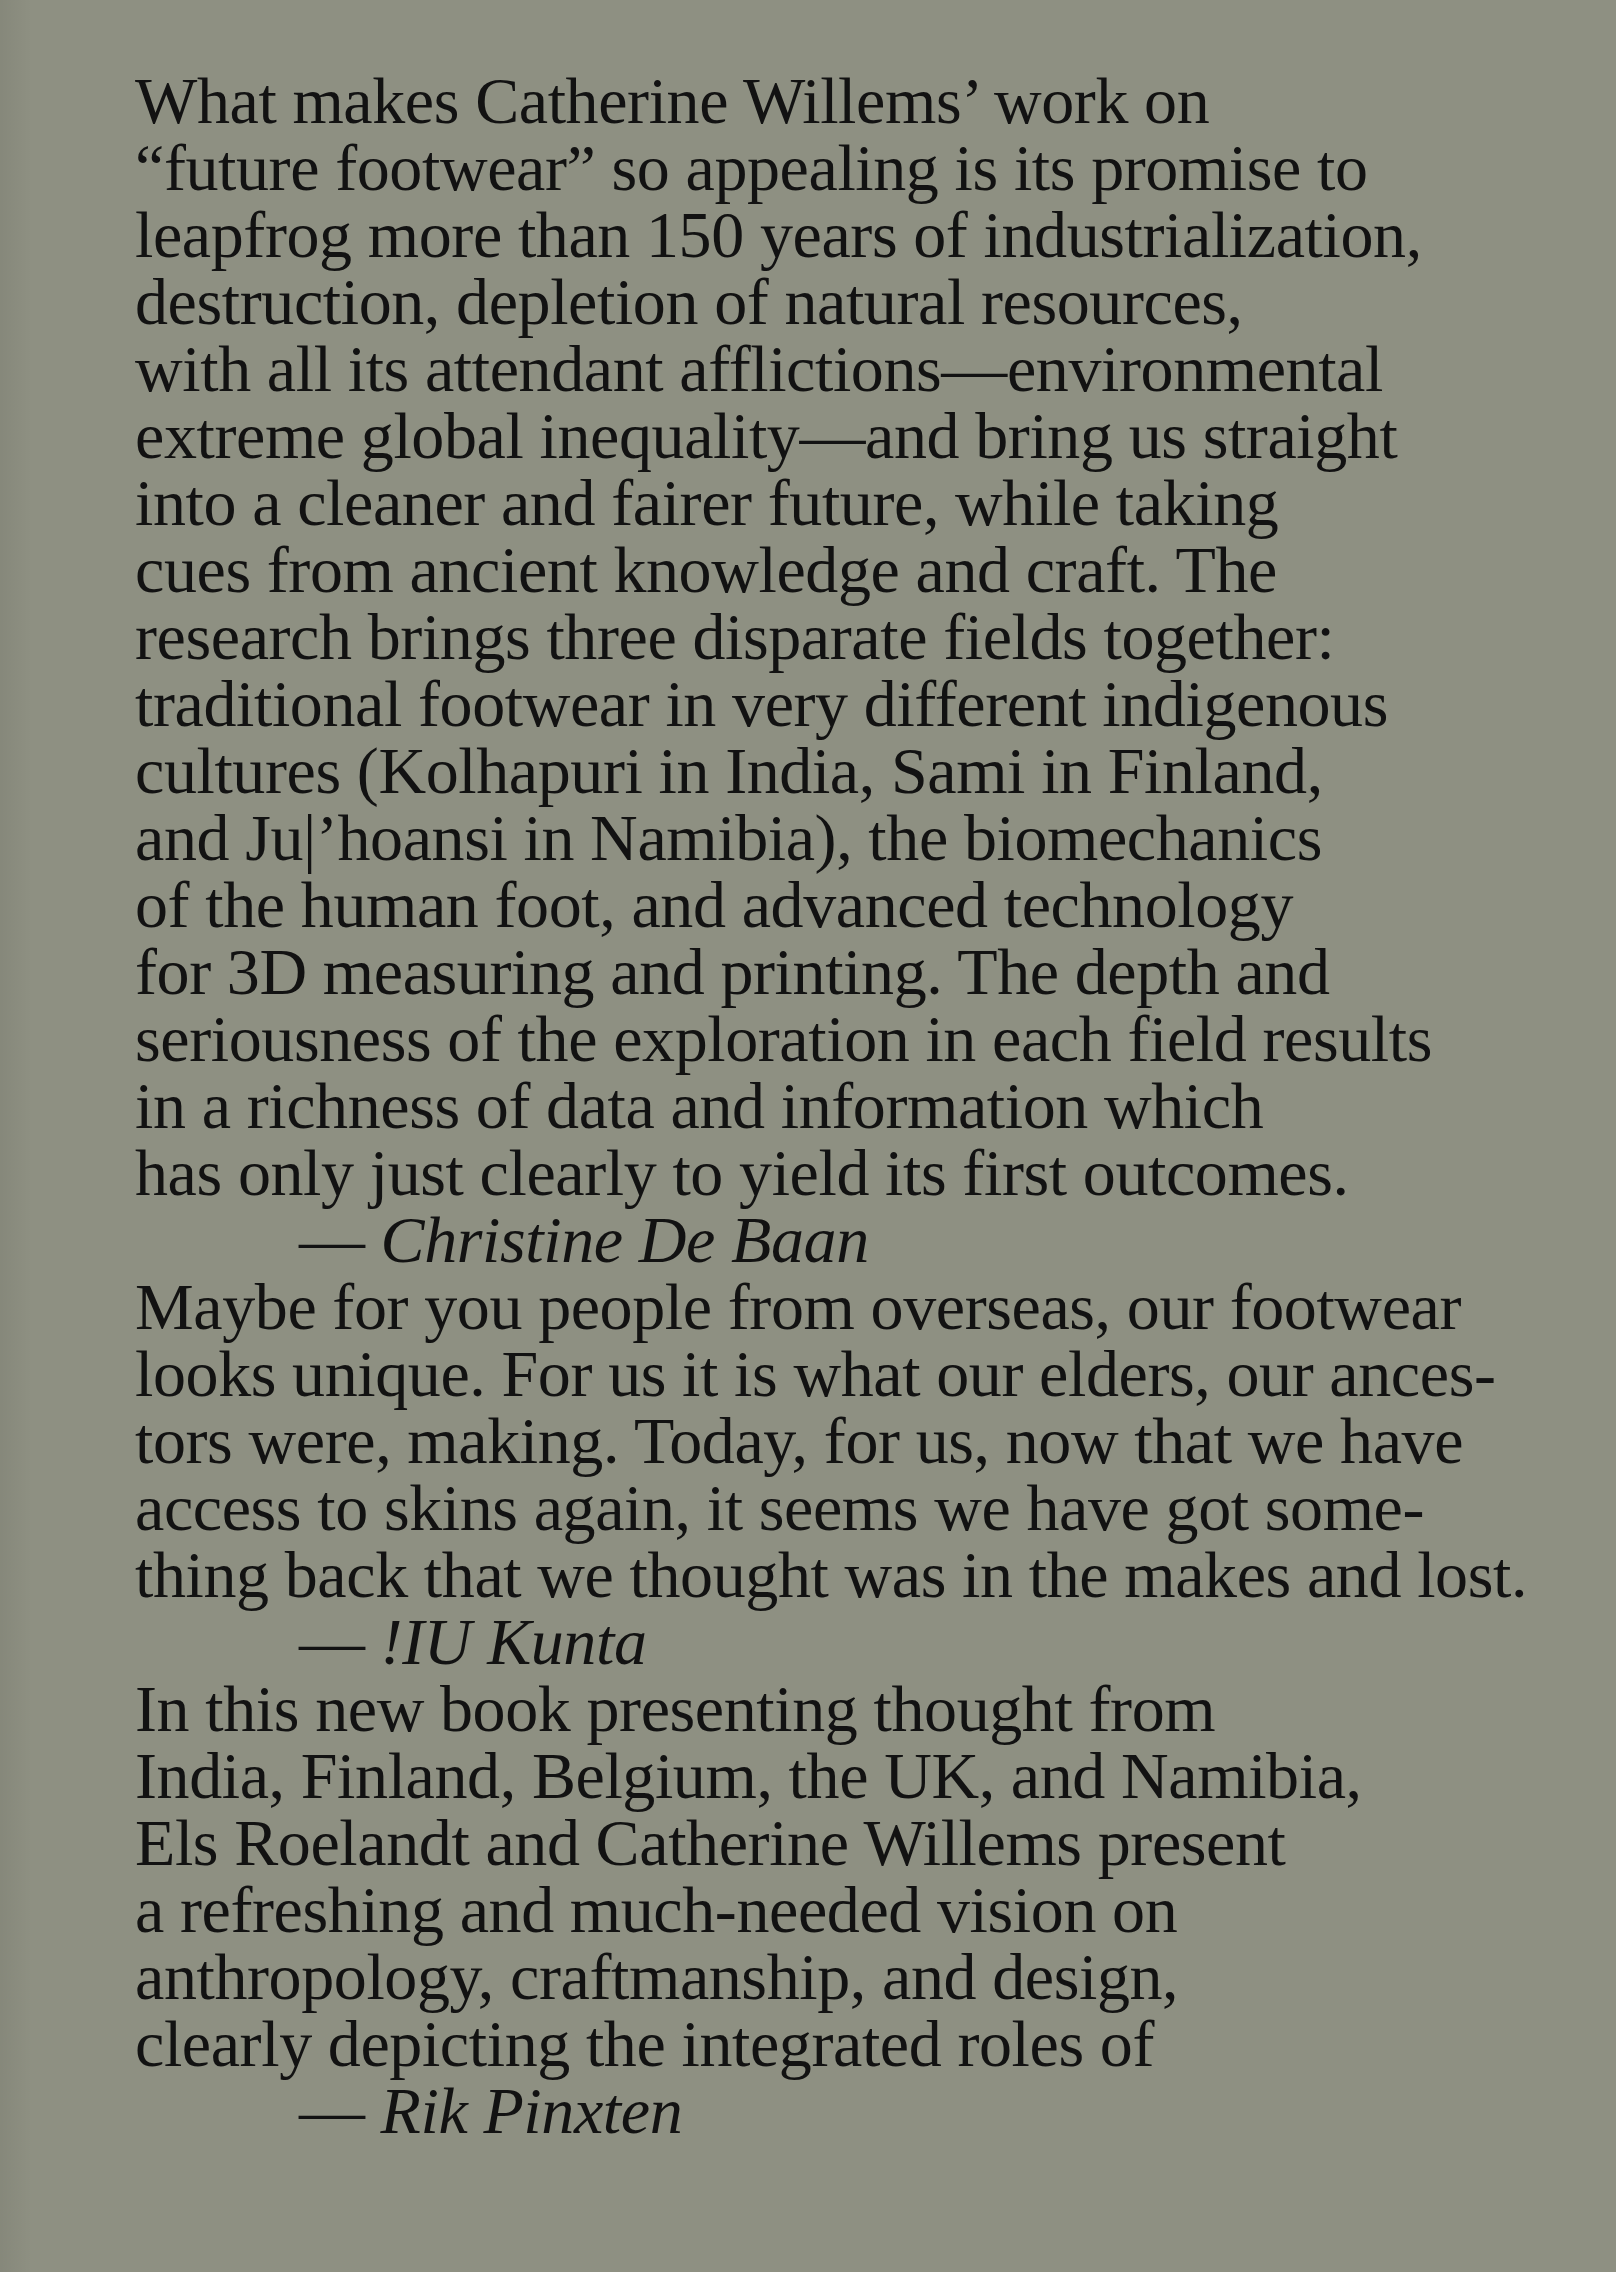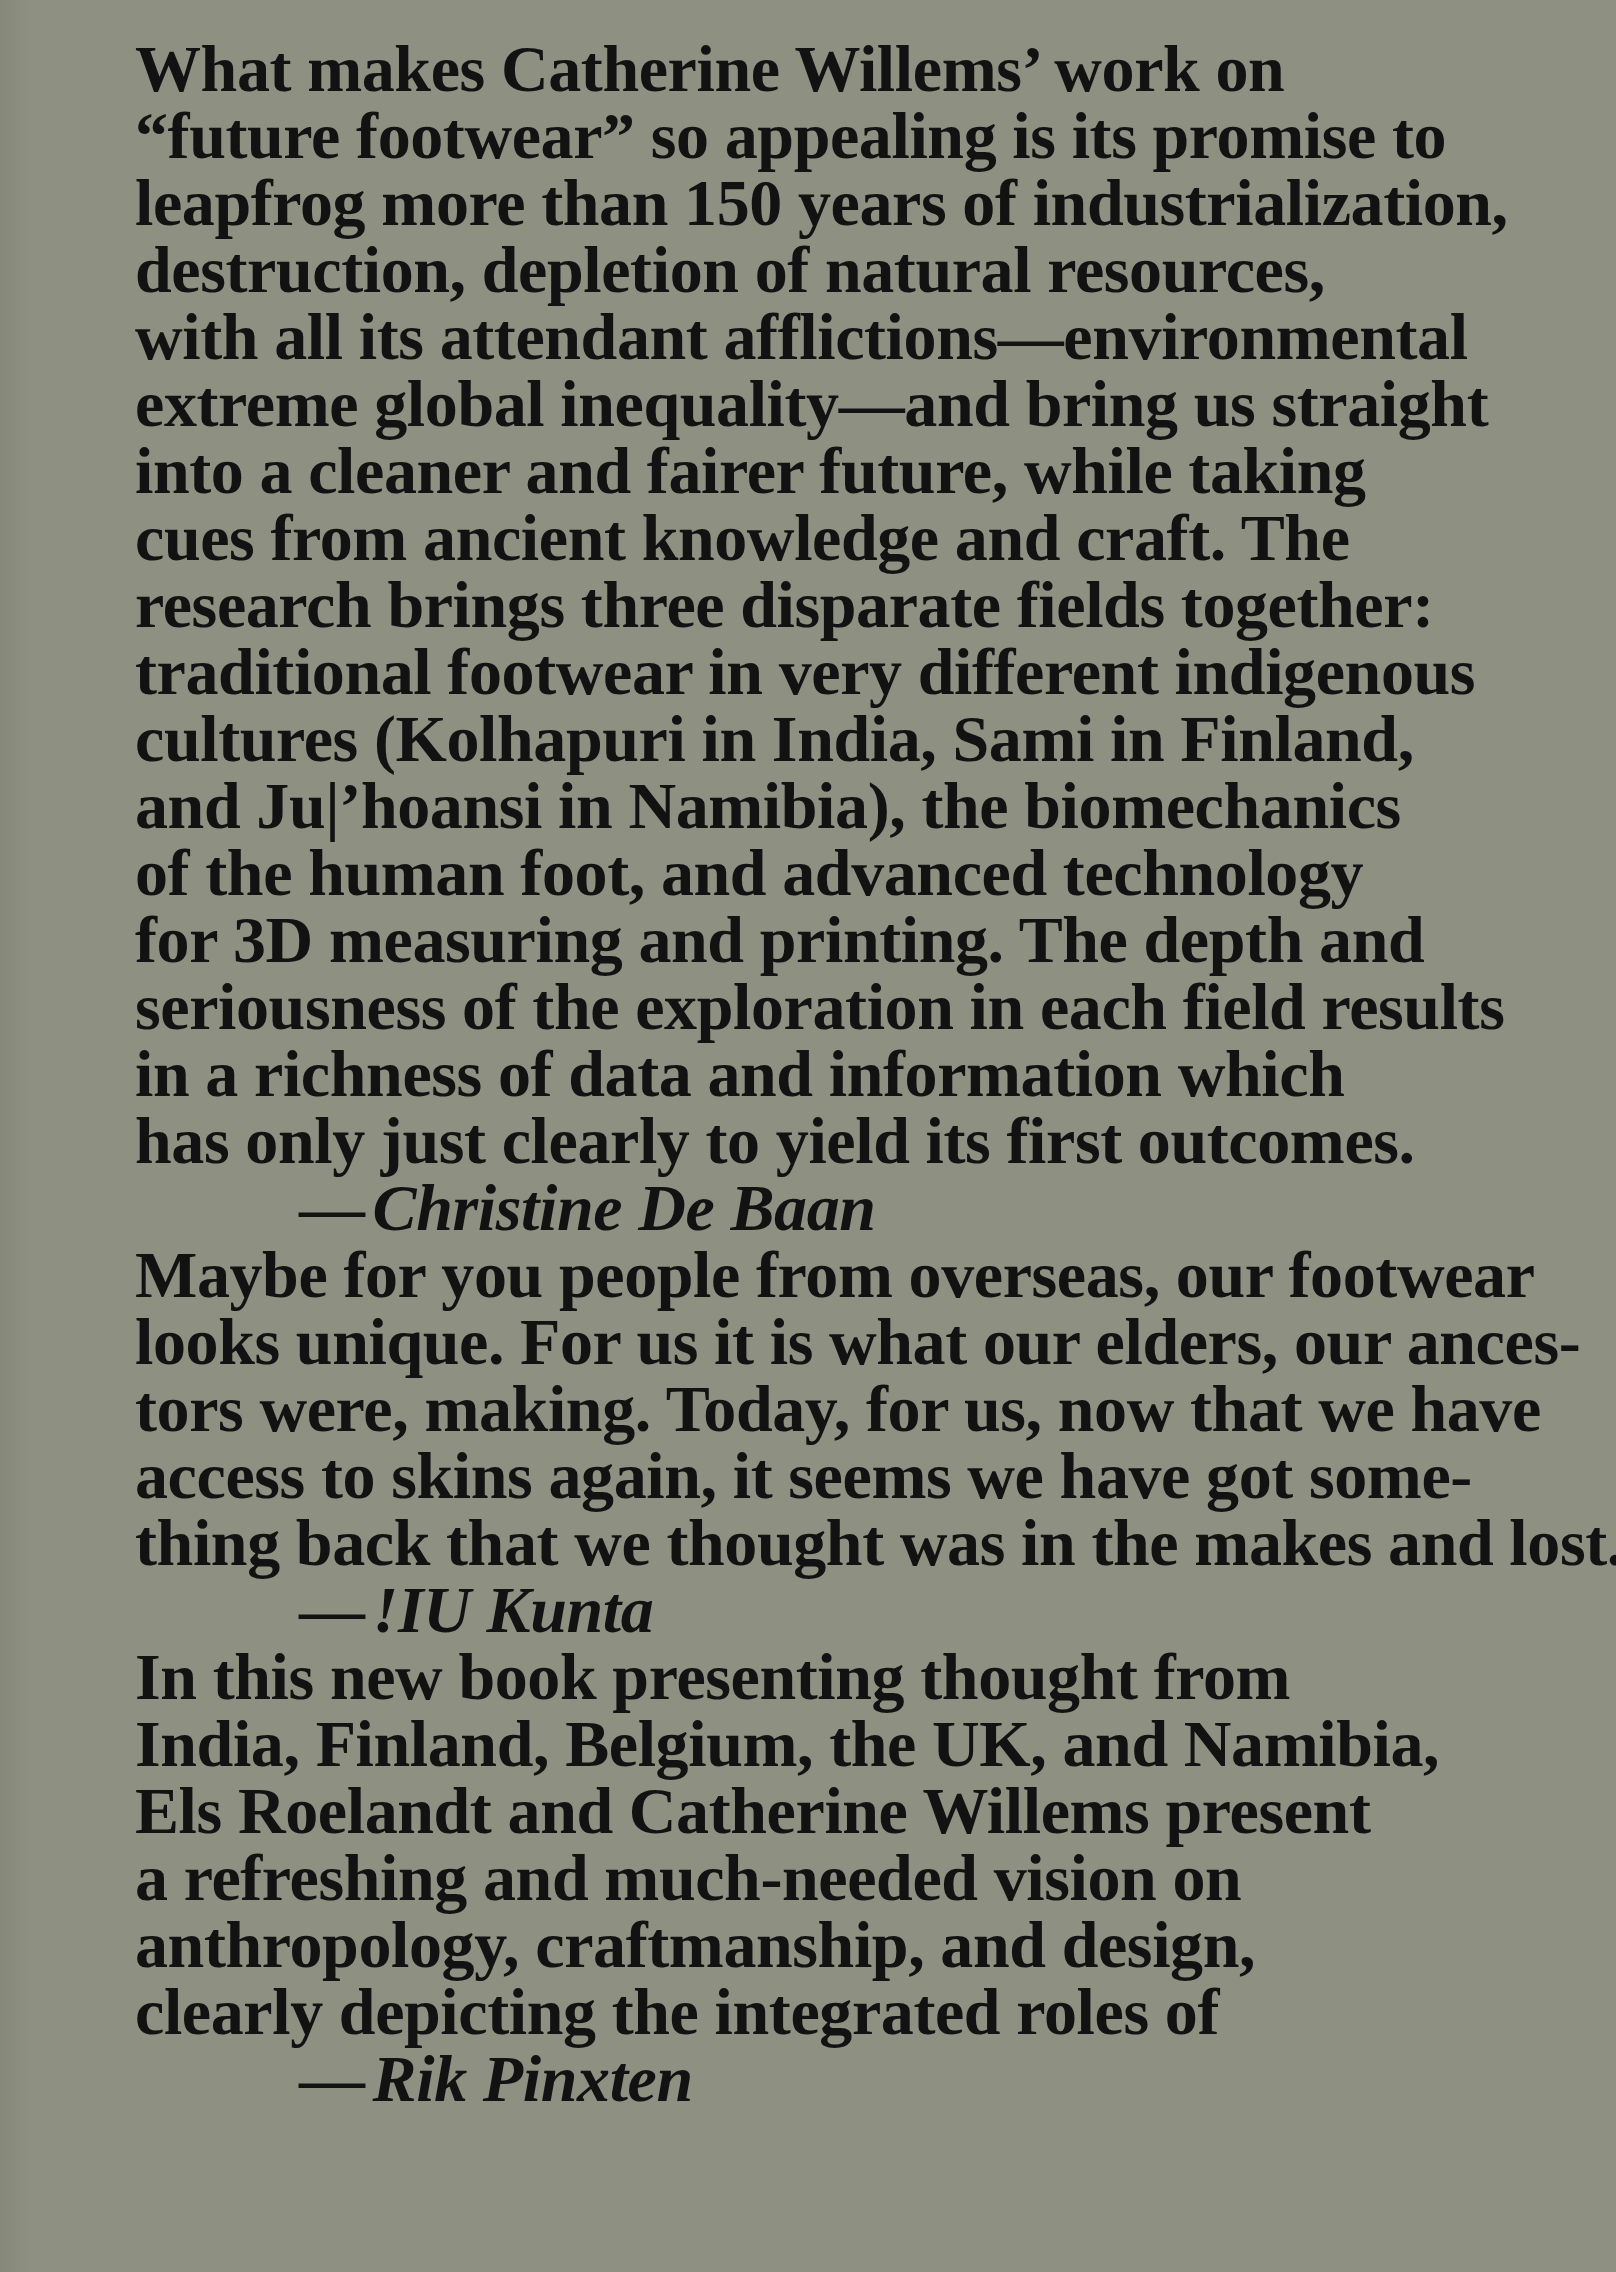--- a/index.html
+++ b/index.html
@@ -18,39 +18,38 @@
   
   .page::before {
     content: "";
     position: absolute;
     inset: 0;
     background: linear-gradient(90deg, rgba(0,0,0,0.06), rgba(0,0,0,0) 32px);
     pointer-events: none;
   }
   .text-block {
     position: absolute;
-    top: 35px;
+    top: 67px;
     left: 135px;
     right: 86px;
     font-family: "Liberation Serif", "DejaVu Serif", serif;
     font-size: 66px;
     line-height: 67px;
     color: var(--fg);
     letter-spacing: -0.4px;
-    font-weight: bold;
   }
   .line {
     white-space: nowrap;
   }
   .attribution {
     padding-left: 164px;
   }
   .attribution .name {
     font-style: italic;
-    margin-left: 8px;
+    margin-left: 16px;
     text-align: right;
   }
 </style>
 </head>
 <body>
 
 <div class="page">
   <div class="text-block">
 
     <div>

